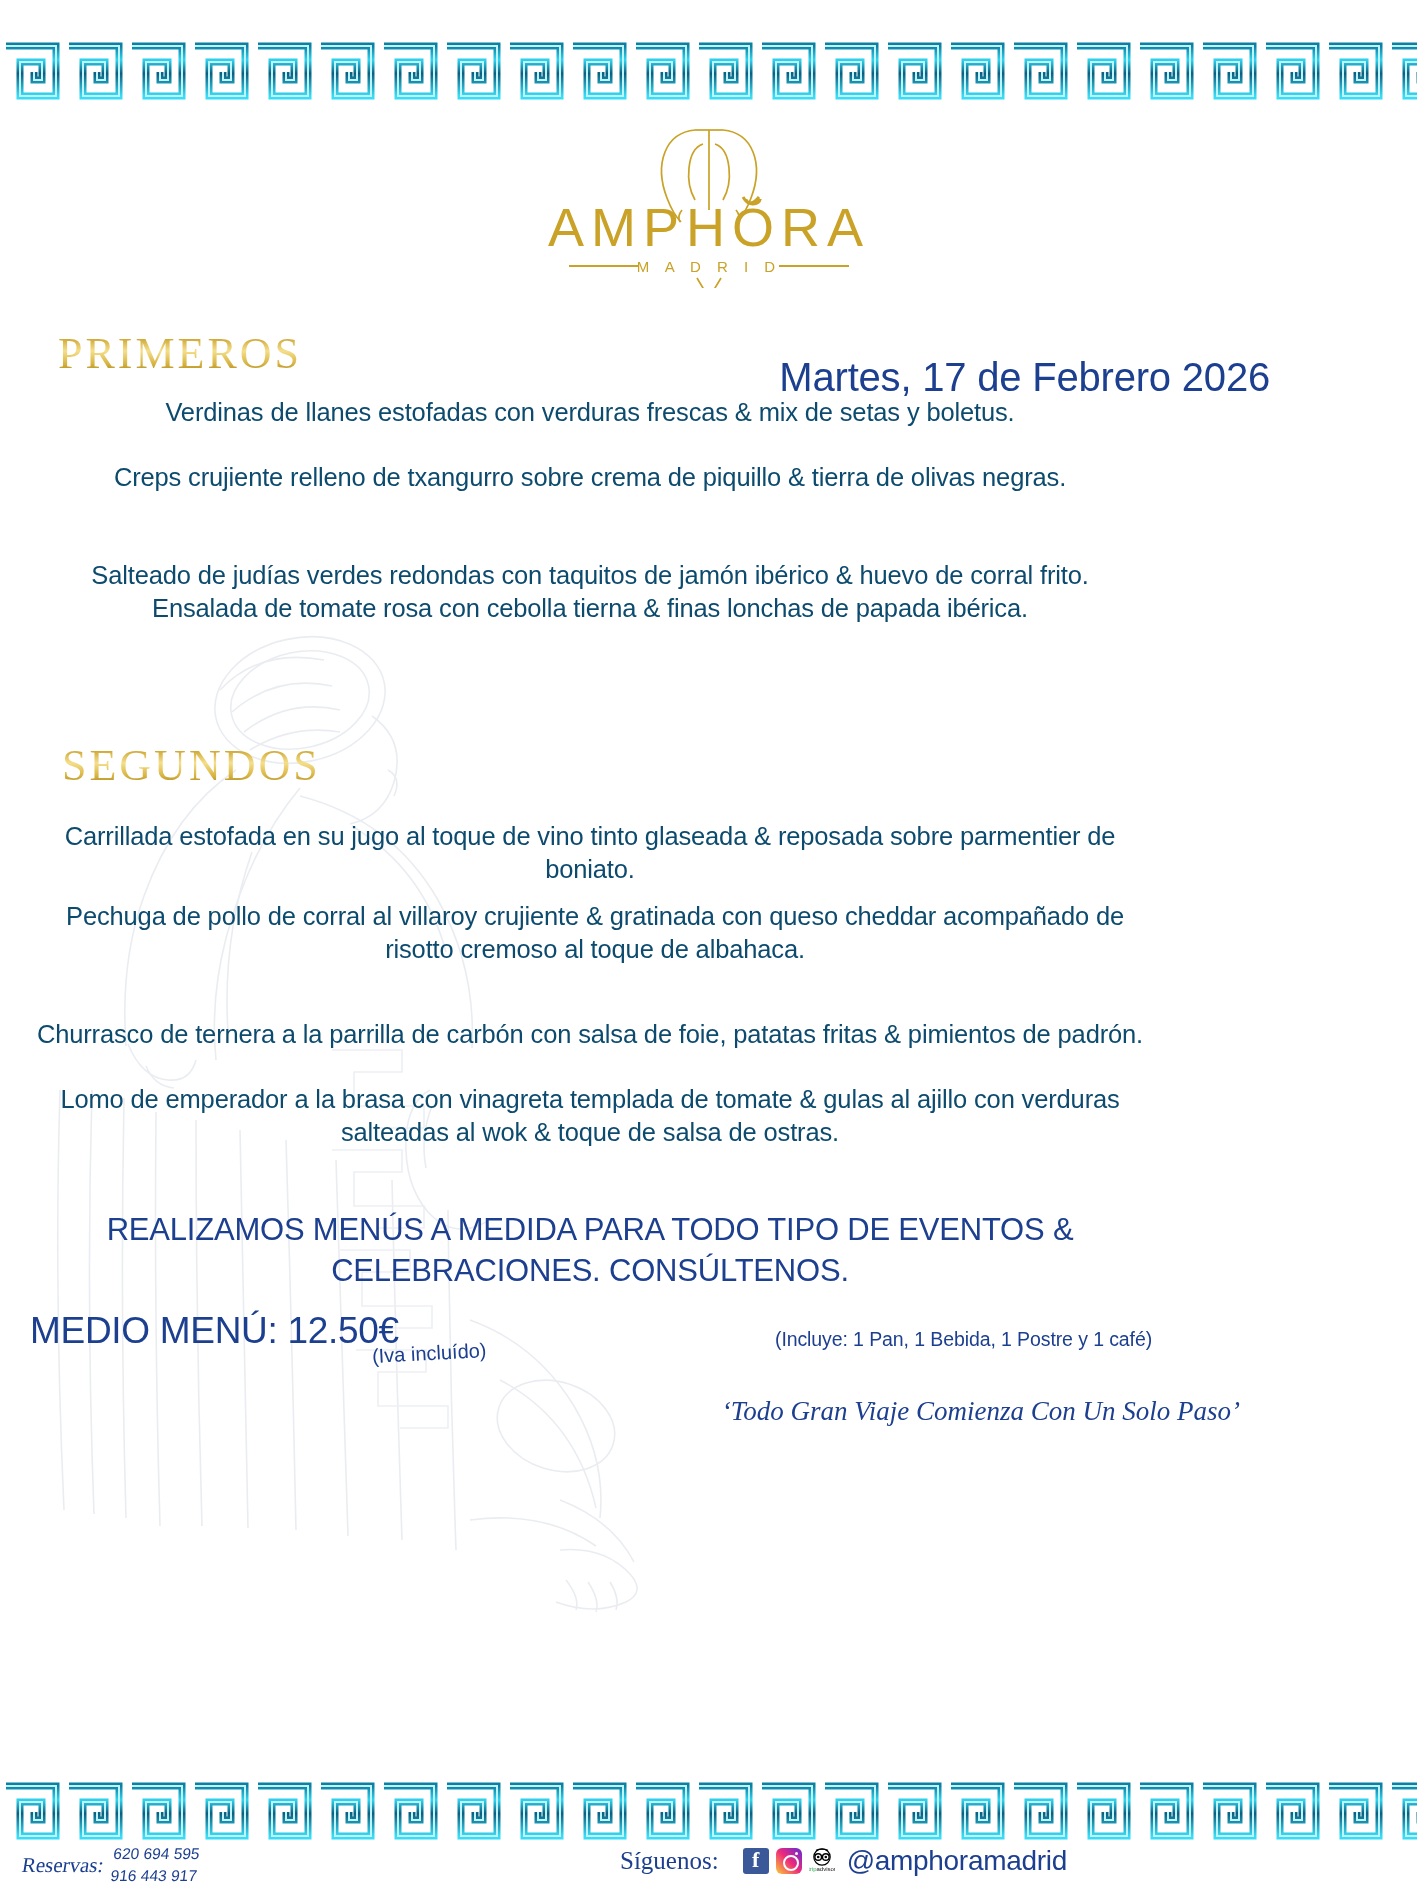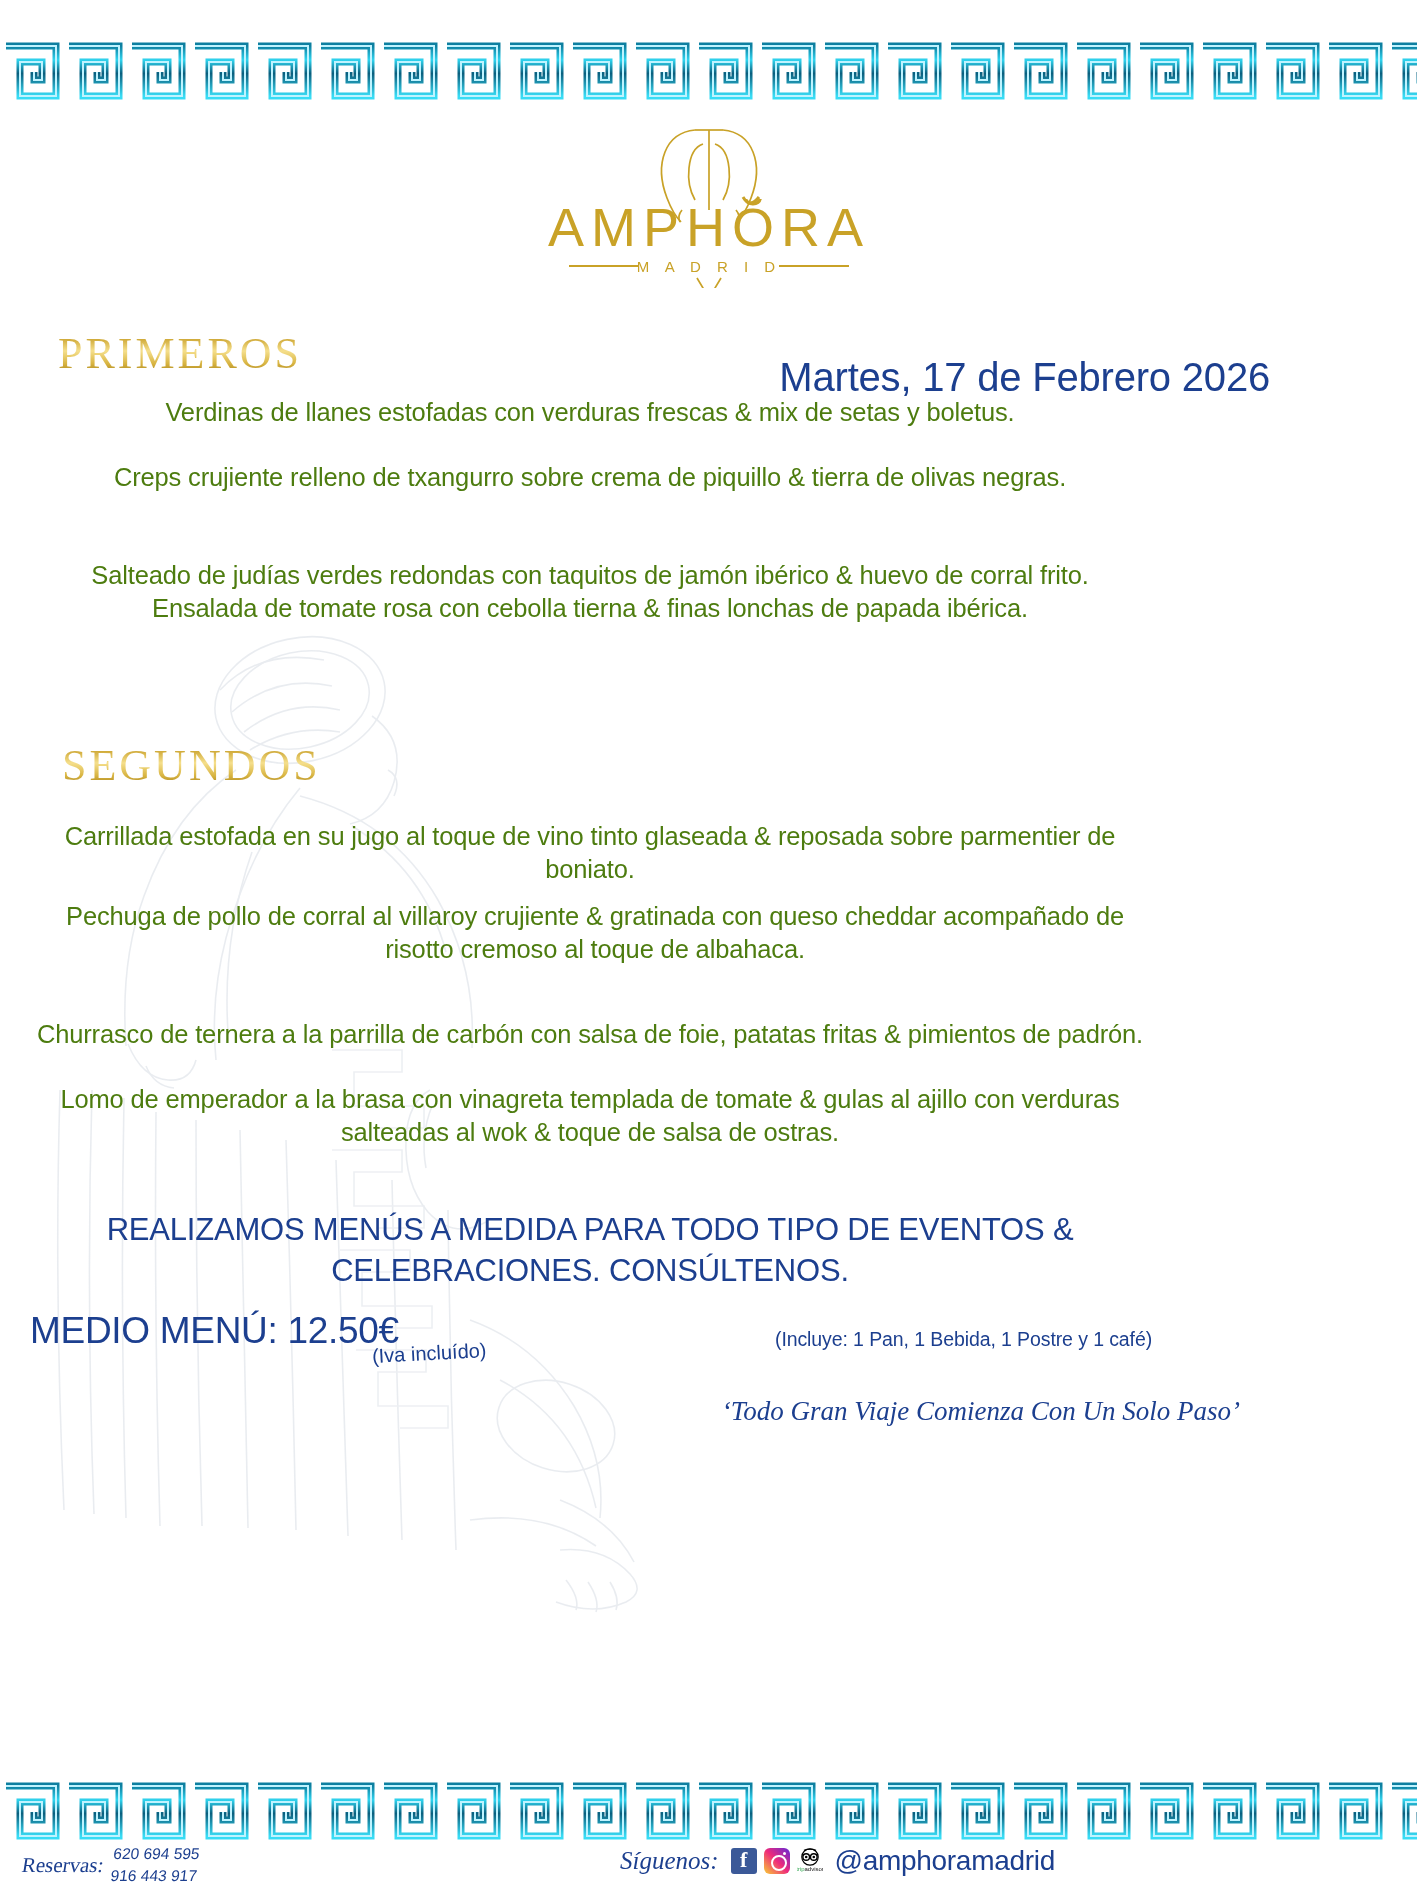--- a/index.html
+++ b/index.html
@@ -81,21 +81,21 @@
     text-shadow: 0 0 0 rgba(0,0,0,0);
   }
   .section-head.primeros { top: 328px; left: 58px; }
   .section-head.segundos { top: 740px; left: 62px; }
 
   .dish {
     position: absolute;
     left: 0;
     width: 1180px;
     text-align: center;
-    color: #4d7c0f;
+    color: #0c4a6e;
     font-size: 25.5px;
     line-height: 1.30;
     font-family: "Liberation Sans", sans-serif;
     letter-spacing: -0.15px;
   }
 
   .events-note {
     position: absolute;
     left: 0;
     top: 1210px;
@@ -179,23 +179,22 @@
   .social {
     position: absolute;
     left: 620px;
     top: 2px;
     display: flex;
     align-items: center;
     color: #1c3f8f;
   }
   .siguenos {
     font-family: "Liberation Serif", serif;
-    font-style: italic;
     font-size: 25px;
-    margin-right: 12px;
+    margin-right: 24px;
   }
   .social-icons { display: flex; align-items: center; gap: 7px; margin-right: 12px; }
   .handle { font-size: 28px; letter-spacing: -0.3px; }
 
   .ic { width: 26px; height: 26px; display: block; border-radius: 3px; }
   .ic-fb { background: #3b5998; position: relative; }
   .ic-fb::after {
     content: "f";
     position: absolute; left: 50%; top: 48%;
     transform: translate(-50%,-50%);

